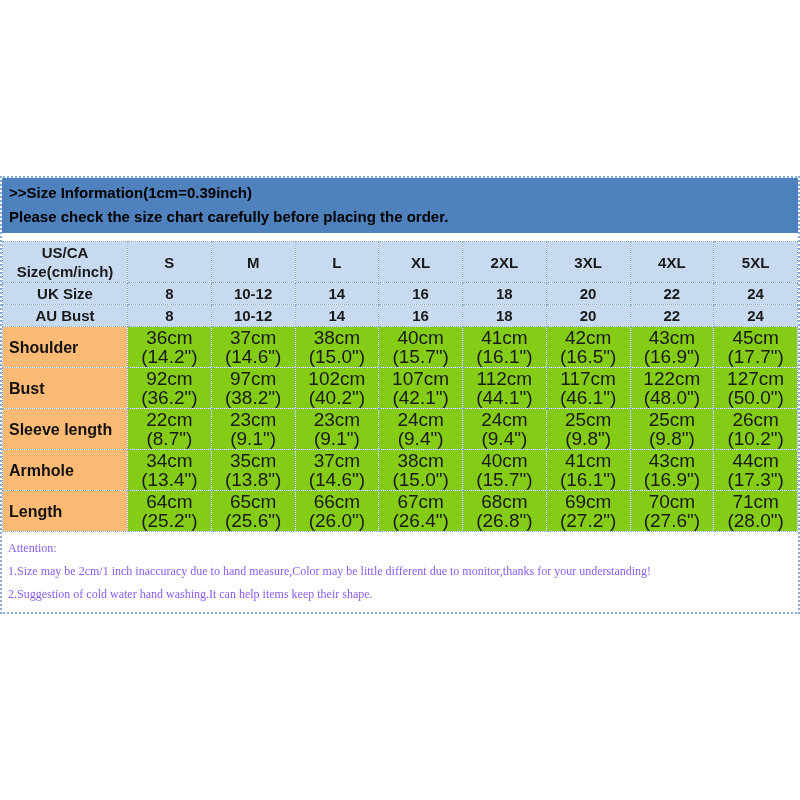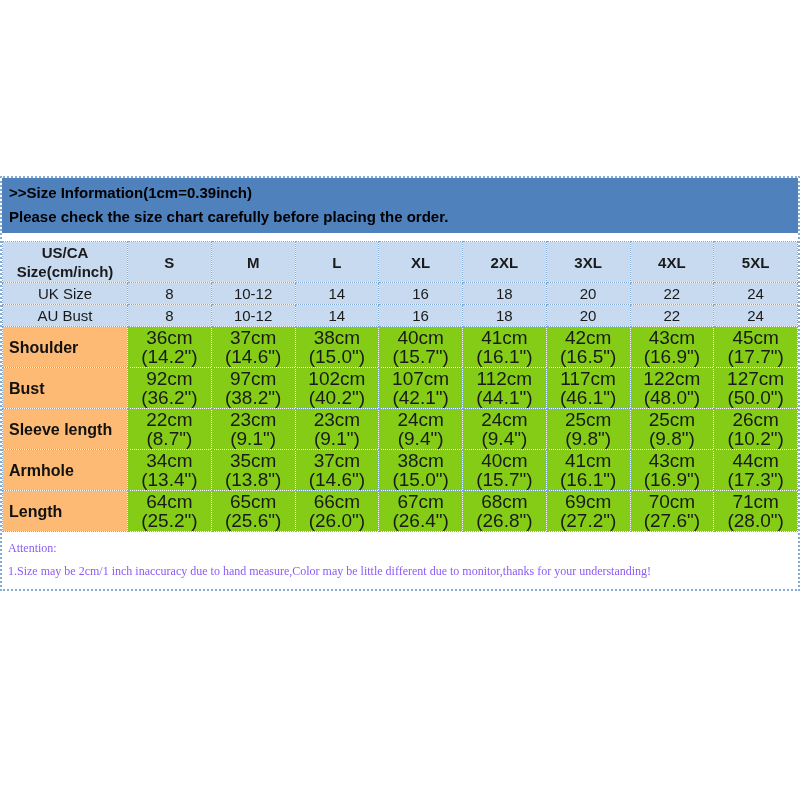--- a/index.html
+++ b/index.html
@@ -51,21 +51,21 @@
   .head-row th {
     background: #c7daef;
     font-weight: bold;
     font-size: 15px;
     height: 40px;
     line-height: 19px;
   }
   .uk-row th, .uk-row td,
   .au-row th, .au-row td {
     background: #c7daef;
-    font-weight: normal;
+    font-weight: bold;
     font-size: 15px;
     height: 21px;
   }
   .m-row td {
     background: #84cc16;
     font-size: 19px;
     height: 40px;
     line-height: 19px;
   }
   .m-row td.measure-label {
@@ -322,16 +322,17 @@
               <div>71cm</div>
               <div>(28.0")</div>
             </td>
           </tr>
         </tbody>
     </table>
 
     <div class="attention">
       <div>Attention:</div>
       <div>1.Size may be 2cm/1 inch inaccuracy due to hand measure,Color may be little different due to monitor,thanks for your understanding!</div>
+      <div>2.Suggestion of cold water hand washing.It can help items keep their shape.</div>
     </div>
 
   </div>
 </div>
 
 </body></html>

